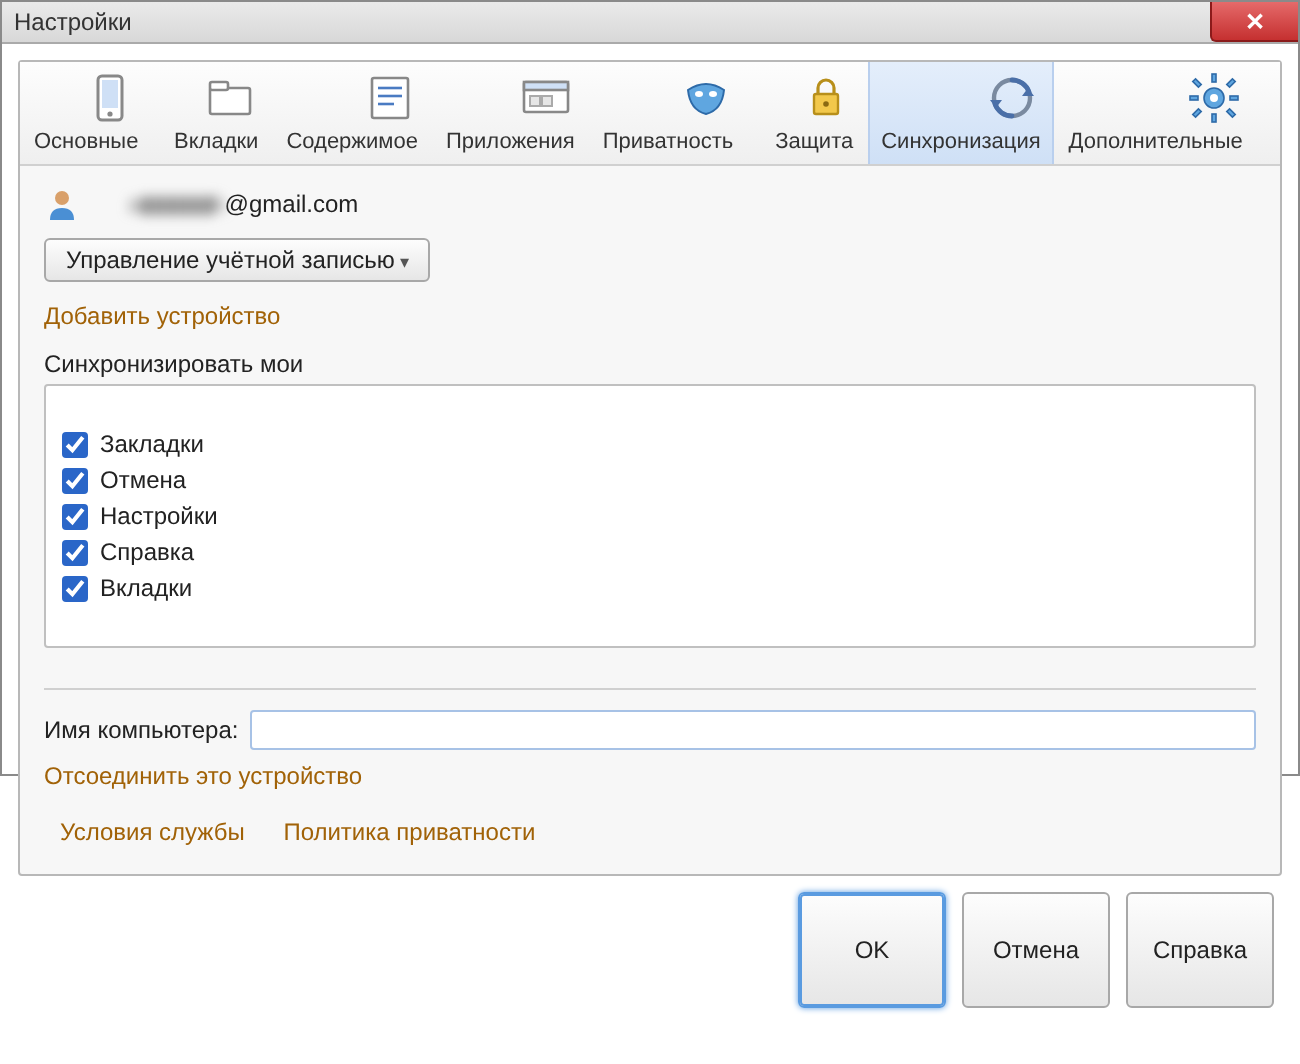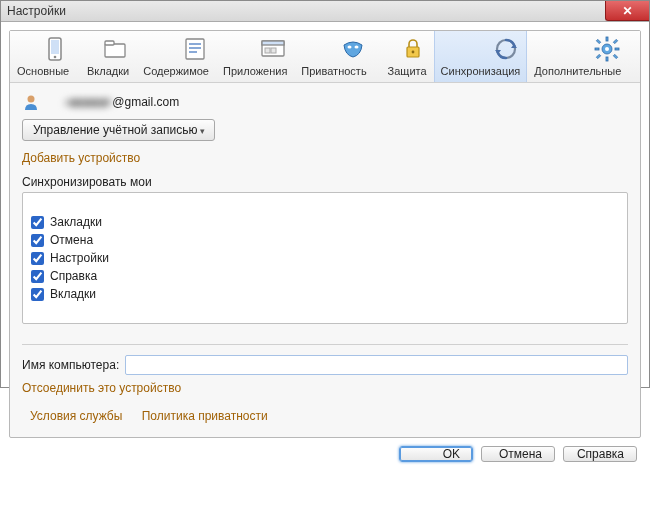--- a/index.html
+++ b/index.html
@@ -198,22 +198,21 @@
   .center-links .link { margin: 0 8px; }
 
   .footer {
     display: flex;
     justify-content: flex-end;
     gap: 8px;
     padding: 8px 4px 0 4px;
   }
   .footer .btn {
     min-width: 74px;
-    padding: 0 12px;
-    text-align: right;
+    padding: 21px 12px;
   }
   .btn.default {
     box-shadow: 0 0 0 1px #5a9be0 inset, 0 0 3px #5a9be0;
     border-color: #5a9be0;
   }
 </style>
 </head>
 <body>
 
 <div class="window">

